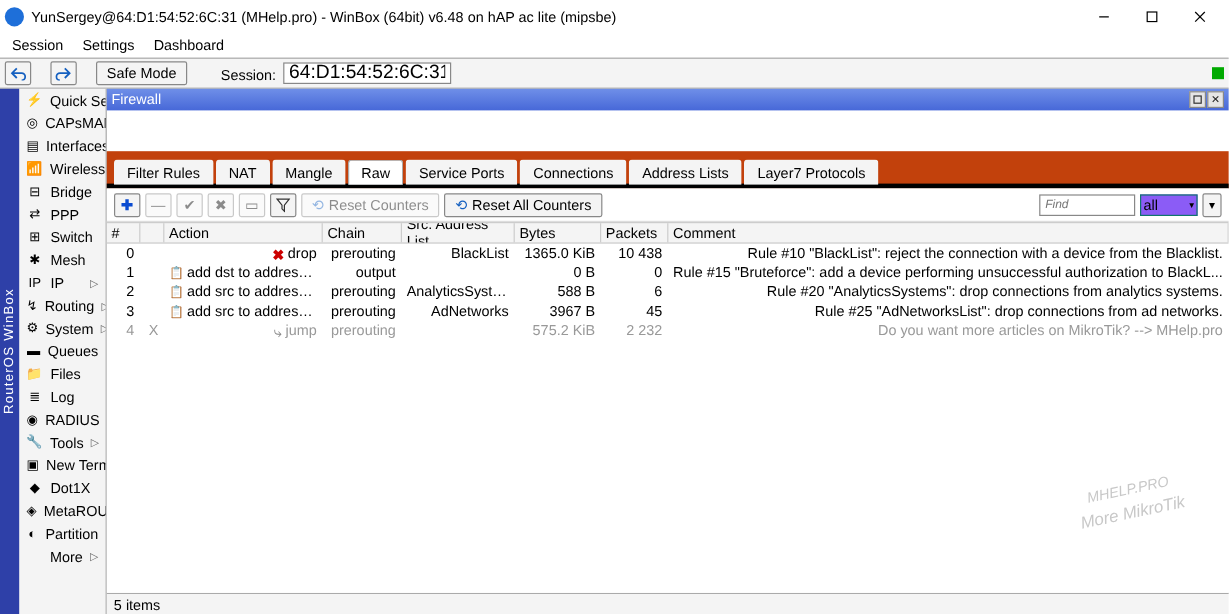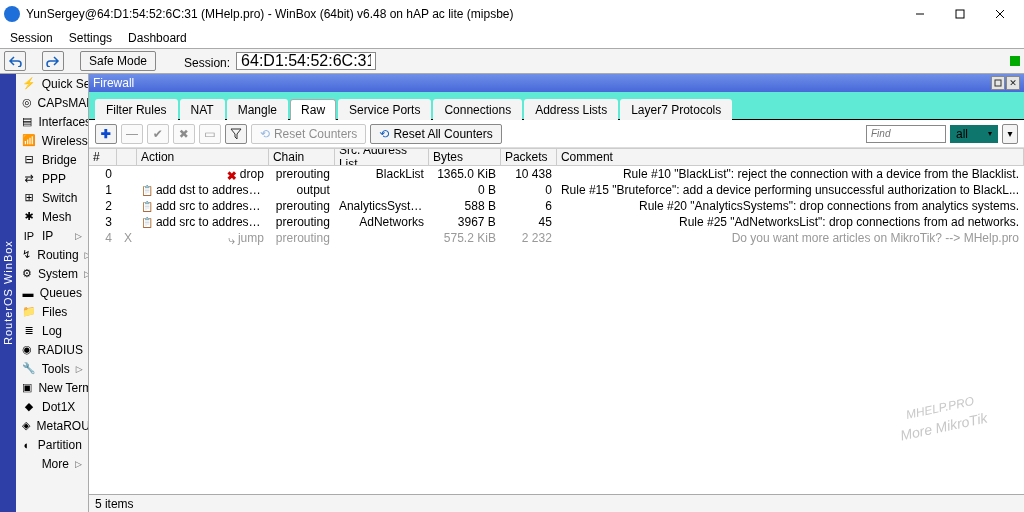--- a/index.html
+++ b/index.html
@@ -20,31 +20,31 @@
   .body-row { display:flex; height: 438px; }
   .sidebrand { width: 16px; background: #2e40a8; color:#fff; writing-mode: vertical-rl; transform: rotate(180deg); display:flex; align-items:center; justify-content:center; font-size:11px; letter-spacing:1px; font-family: Arial; }
   .sidebar { width: 118px; background: #f4f4f4; border-right: 1px solid #aaa; overflow:hidden;}
   .sidebar-item { height: 19px; display:flex; align-items:center; padding: 0 6px; gap:6px; cursor:pointer; white-space:nowrap;}
   .si-icon { width:14px; height:14px; display:inline-flex; align-items:center; justify-content:center; font-size:11px;}
   .si-chev { margin-left:auto; color:#666; font-size:9px;}
   .content { flex:1; display:flex; flex-direction:column; }
   .panel-title { height: 18px; background: linear-gradient(#6f8fe8,#4768d8); color:#fff; display:flex; align-items:center; padding:0 4px; font-size:11px;}
   .panel-title .pt-right { margin-left:auto; display:flex; gap:1px;}
   .pt-btn { width:14px; height:14px; background:#e5e5e5; border:1px solid #888; display:flex; align-items:center; justify-content:center; font-size:9px; color:#222;}
-  .tabs { display:flex; border-bottom:1px solid #000000; padding: 6px 6px 0 6px; gap:2px; background:#5eead4;}
+  .tabs { display:flex; border-bottom:4px solid #000000; padding: 6px 6px 0 6px; gap:2px; background:#c2410c;margin-top:34px;}
   .tab { padding:3px 10px; border:1px solid transparent; border-bottom:none; border-radius:3px 3px 0 0; cursor:pointer; position:relative; top:1px; background:#f4f4f4;}
   .tab.active { background:#fff; border-color:#aaa; }
   .subtoolbar { height: 28px; background:#fff; display:flex; align-items:center; padding:0 6px; gap:4px; border-bottom:1px solid #ddd;}
   .sbtn { width:22px; height:20px; border:1px solid #888; background:#f4f4f4; display:flex; align-items:center; justify-content:center; border-radius:2px; cursor:pointer;}
   .sbtn.disabled { opacity:0.45; cursor:default;}
   .sbtn.add { color:#0a4bd1; font-weight:bold;}
   .sbtn.wide { width:auto; padding:0 8px; gap:4px;}
   .st-spacer { flex:1;}
   .find { width:80px; height:18px; border:1px solid #888; font-style:italic; color:#888; padding:0 4px; font-size:10px;}
-  .filter-sel { width:48px; height:18px; border:4px solid #0f766e; background:#0f766e; padding:0 2px; font-size:11px; display:flex; align-items:center; justify-content:space-between;}
+  .filter-sel { width:48px; height:18px; border:1px solid #0f766e; background:#8b5cf6; padding:0 2px; font-size:11px; display:flex; align-items:center; justify-content:space-between;}
   .grid { flex:1; position:relative; overflow:hidden; background:#fff;}
   .ghead { display:flex; height:18px; border-top:1px solid #ccc; border-bottom:1px solid #ccc; background:#f4f4f4;}
   .ghead .gc { border-right:1px solid #ccc; padding:0 4px; display:flex; align-items:center; overflow:hidden;}
   .grow { display:flex; height:16px; align-items:center;}
   .grow.disabled { color:#999;}
   .grow .gc { border-right:1px solid transparent; padding:0 4px; overflow:hidden; white-space:nowrap; text-overflow:ellipsis;text-align:right;}
   .gc.num { text-align:right; justify-content:flex-end;}
   .c0{width:28px}.c1{width:20px}.c2{width:132px}.c3{width:66px}.c4{width:94px}.c5{width:72px}.c6{width:56px}.c7{flex:1}
   .ai { width:12px;height:12px; display:inline-block; margin-right:3px; vertical-align:middle;}
   .ai.drop { color:#c00; font-weight:bold;}

